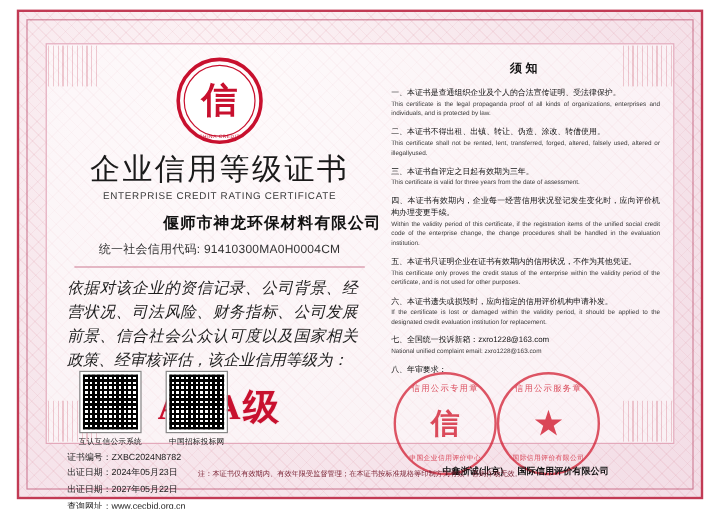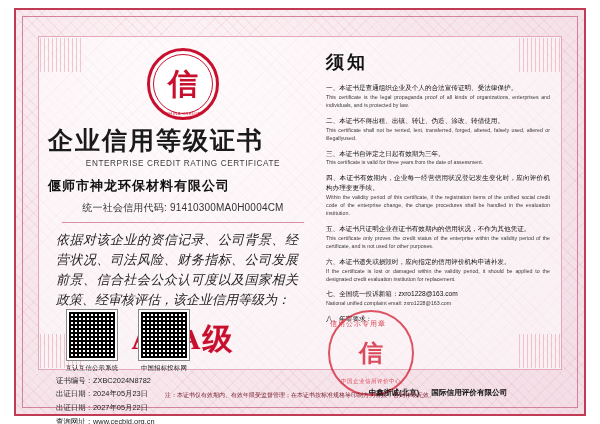--- a/index.html
+++ b/index.html
@@ -75,32 +75,33 @@
     display:flex;align-items:center;justify-content:center;
     font-family:"Liberation Serif", serif;
     font-size:30px;color:#c8102e;font-weight:bold;
     line-height:1;
   }
   .seal-logo .arc{
     position:absolute;left:0;right:0;bottom:4px;
     text-align:center;font-size:4px;letter-spacing:.5px;color:#c8102e;
   }
   .title-cn{
+    text-align:center;
     font-family:"Liberation Serif", serif;
-    font-size:25px;font-weight:bold;color:#1a1a1a;
+    font-size:25px;font-weight:normal;color:#1a1a1a;
     letter-spacing:2px;
     margin-top:2px;
   }
   .title-en{
     text-align:center;
     font-size:8.2px;color:#3b3b3b;letter-spacing:.6px;
     margin-top:2px;
   }
   .company{
-    text-align:left;
+    text-align:right;
     font-family:"Liberation Serif", serif;
     font-size:13px;font-weight:bold;color:#111;
     margin-top:9px;letter-spacing:1px;
   }
   .usci{
     text-align:center;font-size:10px;color:#333;margin-top:6px;letter-spacing:.2px;
   }
   .divider{
     height:1px;background:#d58ea3;margin:7px 14px 0 14px;
   }
@@ -131,22 +132,22 @@
   }
   .qr-caps{
     margin-top:4px;font-size:6.4px;color:#222;letter-spacing:.2px;
   }
 
   
   .right-col{
     position:absolute;left:310px;top:40px;right:34px;
   }
   .notice-title{
-    text-align:left;font-family:"Liberation Serif", serif;
-    font-size:18px;font-weight:bold;color:#111;letter-spacing:3px;
+    text-align:center;font-family:"Liberation Serif", serif;
+    font-size:10px;font-weight:bold;color:#111;letter-spacing:3px;
   }
   .notice-list{
     margin-top:9px;
   }
   .notice-item{margin-bottom:6px;}
   .notice-cn{
     font-size:6.6px;color:#111;line-height:1.5;text-align:justify;
   }
   .notice-en{
     font-size:5.3px;color:#3a3a3a;line-height:1.5;text-align:justify;
@@ -155,21 +156,21 @@
   
   .stamp{
     position:absolute;width:82px;height:82px;border-radius:50%;
     border:2.5px solid rgba(210,30,50,.85);
     color:rgba(210,30,50,.9);
     display:flex;align-items:center;justify-content:center;
     font-family:"Liberation Serif", serif;
     opacity:.88;
   }
   .stamp .st-top{
-    position:absolute;top:7px;left:0;right:0;
+    position:absolute;top:7px;left:0;right:0;text-align:center;
     font-size:7px;letter-spacing:1px;
   }
   .stamp .st-bottom{
     position:absolute;bottom:8px;left:0;right:0;text-align:center;
     font-size:5.6px;letter-spacing:.4px;
   }
   .stamp1{left:312px;top:300px;}
   .stamp2{left:398px;top:300px;}
   .stamp2 .ctr{
     font-size:26px;font-weight:bold;color:rgba(210,30,50,.92);
@@ -282,20 +283,25 @@
           <div class="notice-cn">八、年审要求：</div>
         </div>
       </div>
     </div>
 
     <div class="stamp stamp1">
       <div class="st-top">信用公示专用章</div>
       <div style="font-size:24px;font-weight:bold;">信</div>
       <div class="st-bottom">中国企业信用评价中心</div>
     </div>
+    <div class="stamp stamp2">
+      <div class="st-top">信用公示服务章</div>
+      <div class="ctr">★</div>
+      <div class="st-bottom">国际信用评价有限公司</div>
+    </div>
 
     <div class="org-line">
       <span>中鑫浙诚(北京)</span><span>国际信用评价有限公司</span>
     </div>
 
     <div class="footer-note">注：本证书仅有效期内、有效年限受监督管理；在本证书按标准规格等印制方为有效，否则作动无效。</div>
   </div>
 </div>
 
 </body></html>

